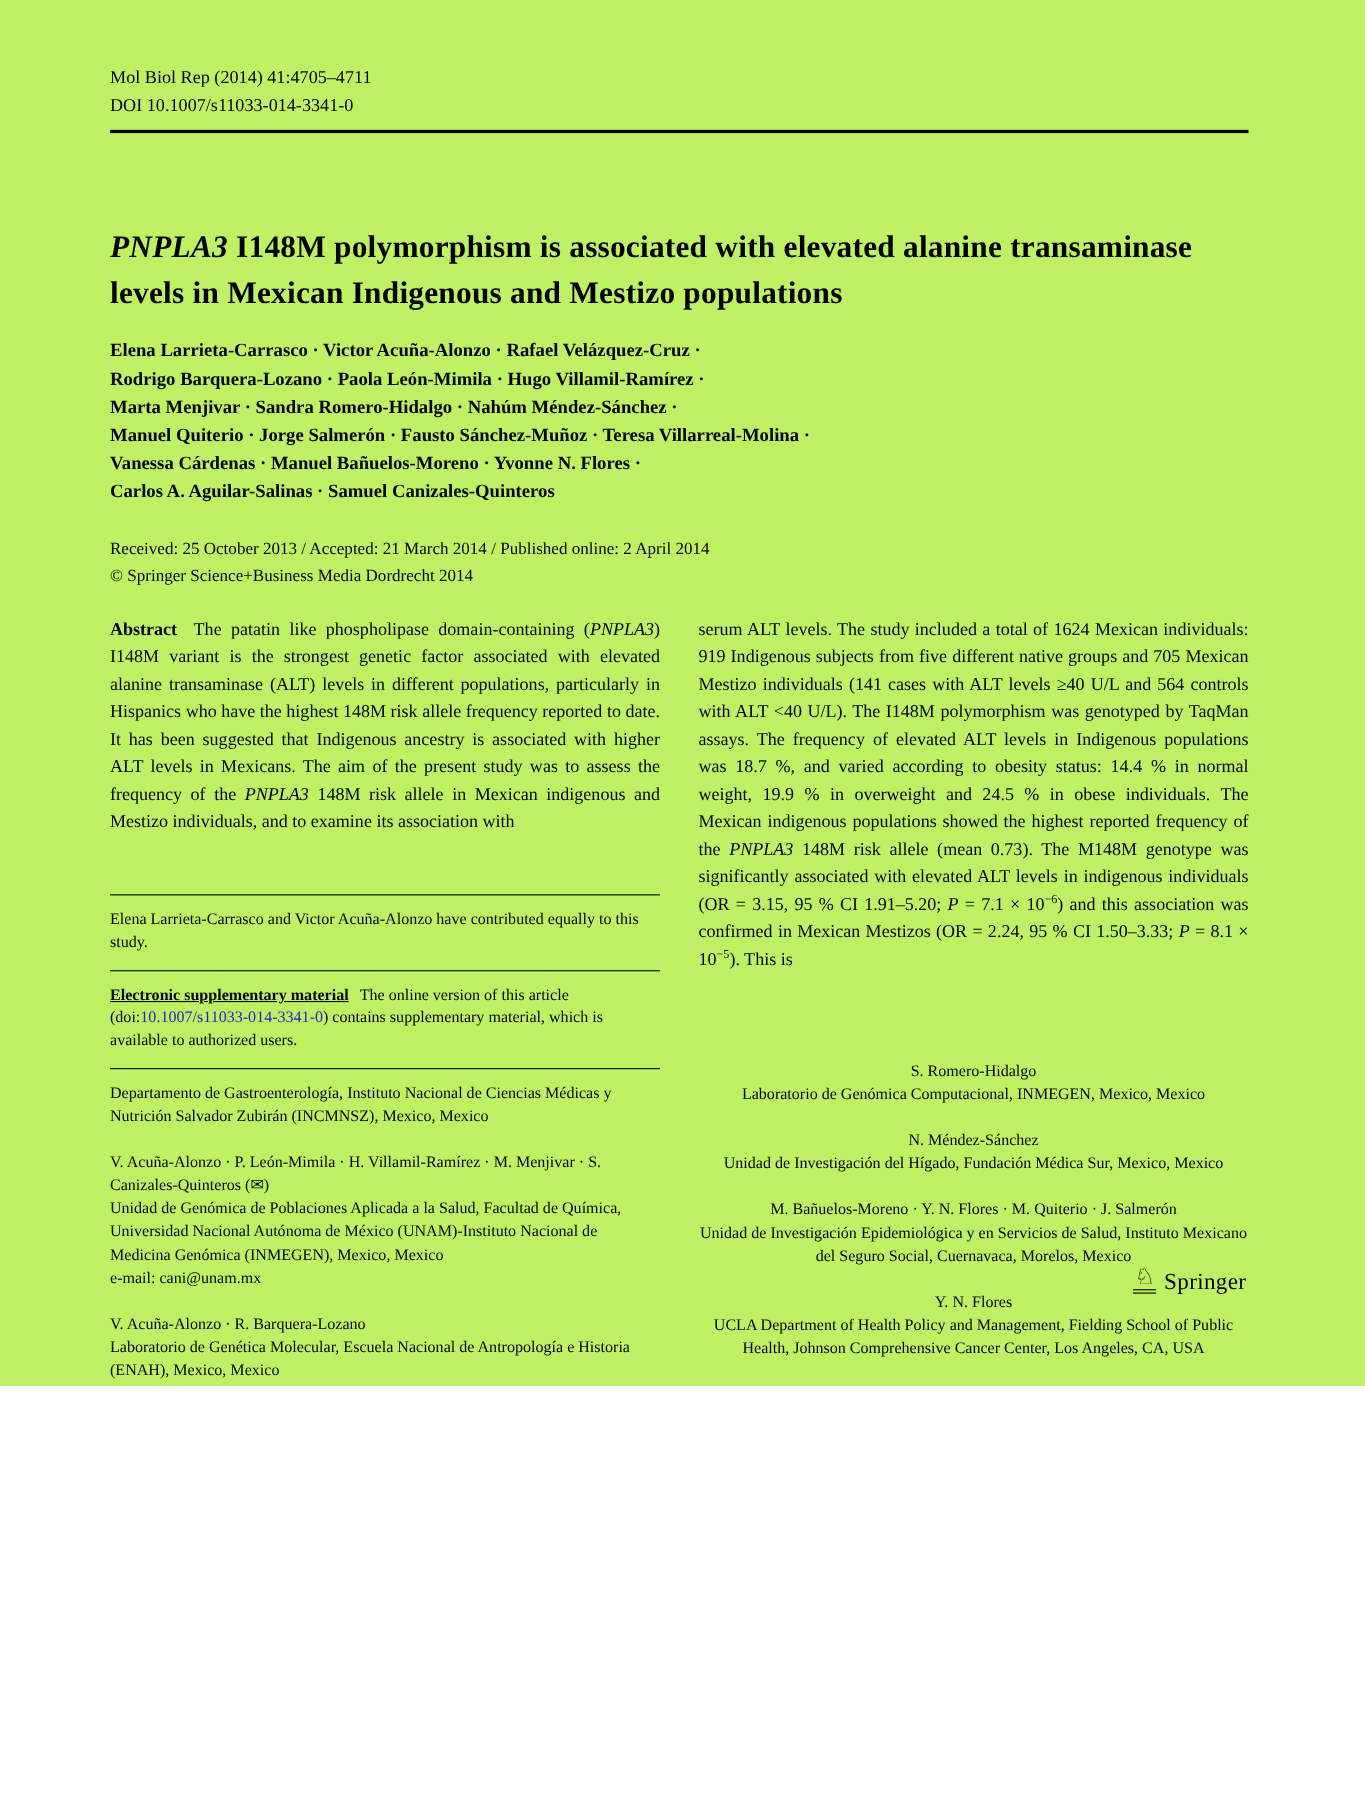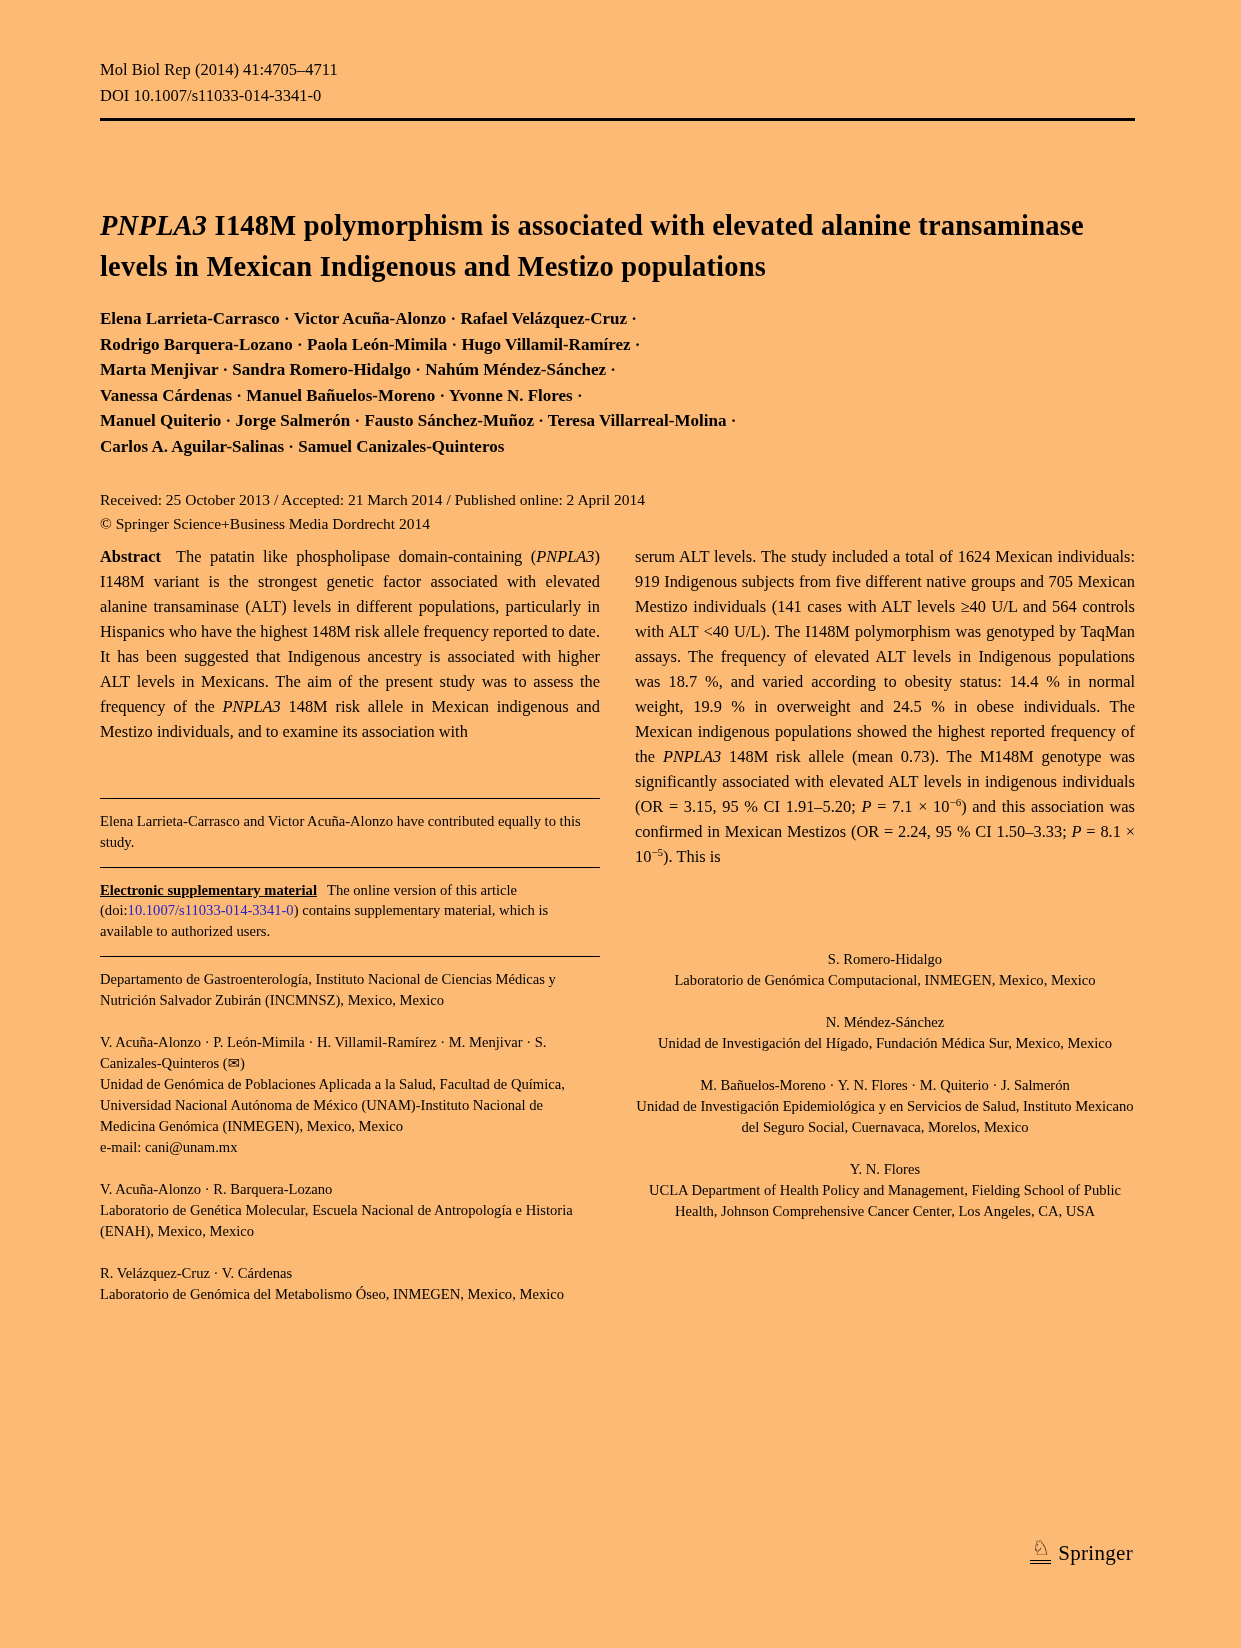--- a/index.html
+++ b/index.html
@@ -1,20 +1,20 @@
 <!DOCTYPE html>
 <html><head>
 <meta charset="utf-8">
 <style>
   html, body { margin: 0; padding: 0; background: #ffffff; }
   .page {
     position: relative;
     width: 1241px;
-    height: 1648px;
-    background: #fdba74;
+    height: 1260px;
+    background: #bef264;
     color: #000;
     font-family: "Liberation Serif", "DejaVu Serif", serif;
     box-sizing: border-box;
     padding: 57px 106px 0 100px;
     overflow: hidden;
   }
   
   .jhead { font-size: 16.5px; line-height: 26px; }
   .head-rule { border: none; border-top: 3px solid #000; margin: 9px 0 0 0; }
 
@@ -28,21 +28,21 @@
   }
   .title i { font-style: italic; }
 
   
   .authors { font-size: 17px; font-weight: bold; line-height: 25.5px; }
 
   
   .meta { margin-top: 29px; font-size: 15.5px; line-height: 23.5px; }
 
   
-  .columns { margin-top: 9px; display: flex; gap: 35px; }
+  .columns { margin-top: 24px; display: flex; gap: 35px; }
   .col { flex: 1; min-width: 0; }
   .abs {
     font-size: 16.4px;
     line-height: 25px;
     text-align: justify;
     margin: 0;
   }
   .abs-label { font-weight: bold; margin-right: 15px; }
   .abs i { font-style: italic; }
   sup { font-size: 11px; line-height: 0; }
@@ -101,22 +101,22 @@
     <div>DOI 10.1007/s11033-014-3341-0</div>
   </div>
   <hr class="head-rule">
 
   <h1 class="title"><i>PNPLA3</i><span> I148M polymorphism is associated with elevated alanine transaminase levels in Mexican Indigenous and Mestizo populations</span></h1>
 
   <div class="authors">
     <div>Elena Larrieta-Carrasco · Victor Acuña-Alonzo · Rafael Velázquez-Cruz ·</div>
     <div>Rodrigo Barquera-Lozano · Paola León-Mimila · Hugo Villamil-Ramírez ·</div>
     <div>Marta Menjivar · Sandra Romero-Hidalgo · Nahúm Méndez-Sánchez ·</div>
+    <div>Manuel Quiterio · Jorge Salmerón · Fausto Sánchez-Muñoz · Teresa Villarreal-Molina ·</div>
     <div>Vanessa Cárdenas · Manuel Bañuelos-Moreno · Yvonne N. Flores ·</div>
-    <div>Manuel Quiterio · Jorge Salmerón · Fausto Sánchez-Muñoz · Teresa Villarreal-Molina ·</div>
     <div>Carlos A. Aguilar-Salinas · Samuel Canizales-Quinteros</div>
   </div>
 
   <div class="meta">
     <div>Received: 25 October 2013 / Accepted: 21 March 2014 / Published online: 2 April 2014</div>
     <div>© Springer Science+Business Media Dordrecht 2014</div>
   </div>
 
   <div class="columns">
 

